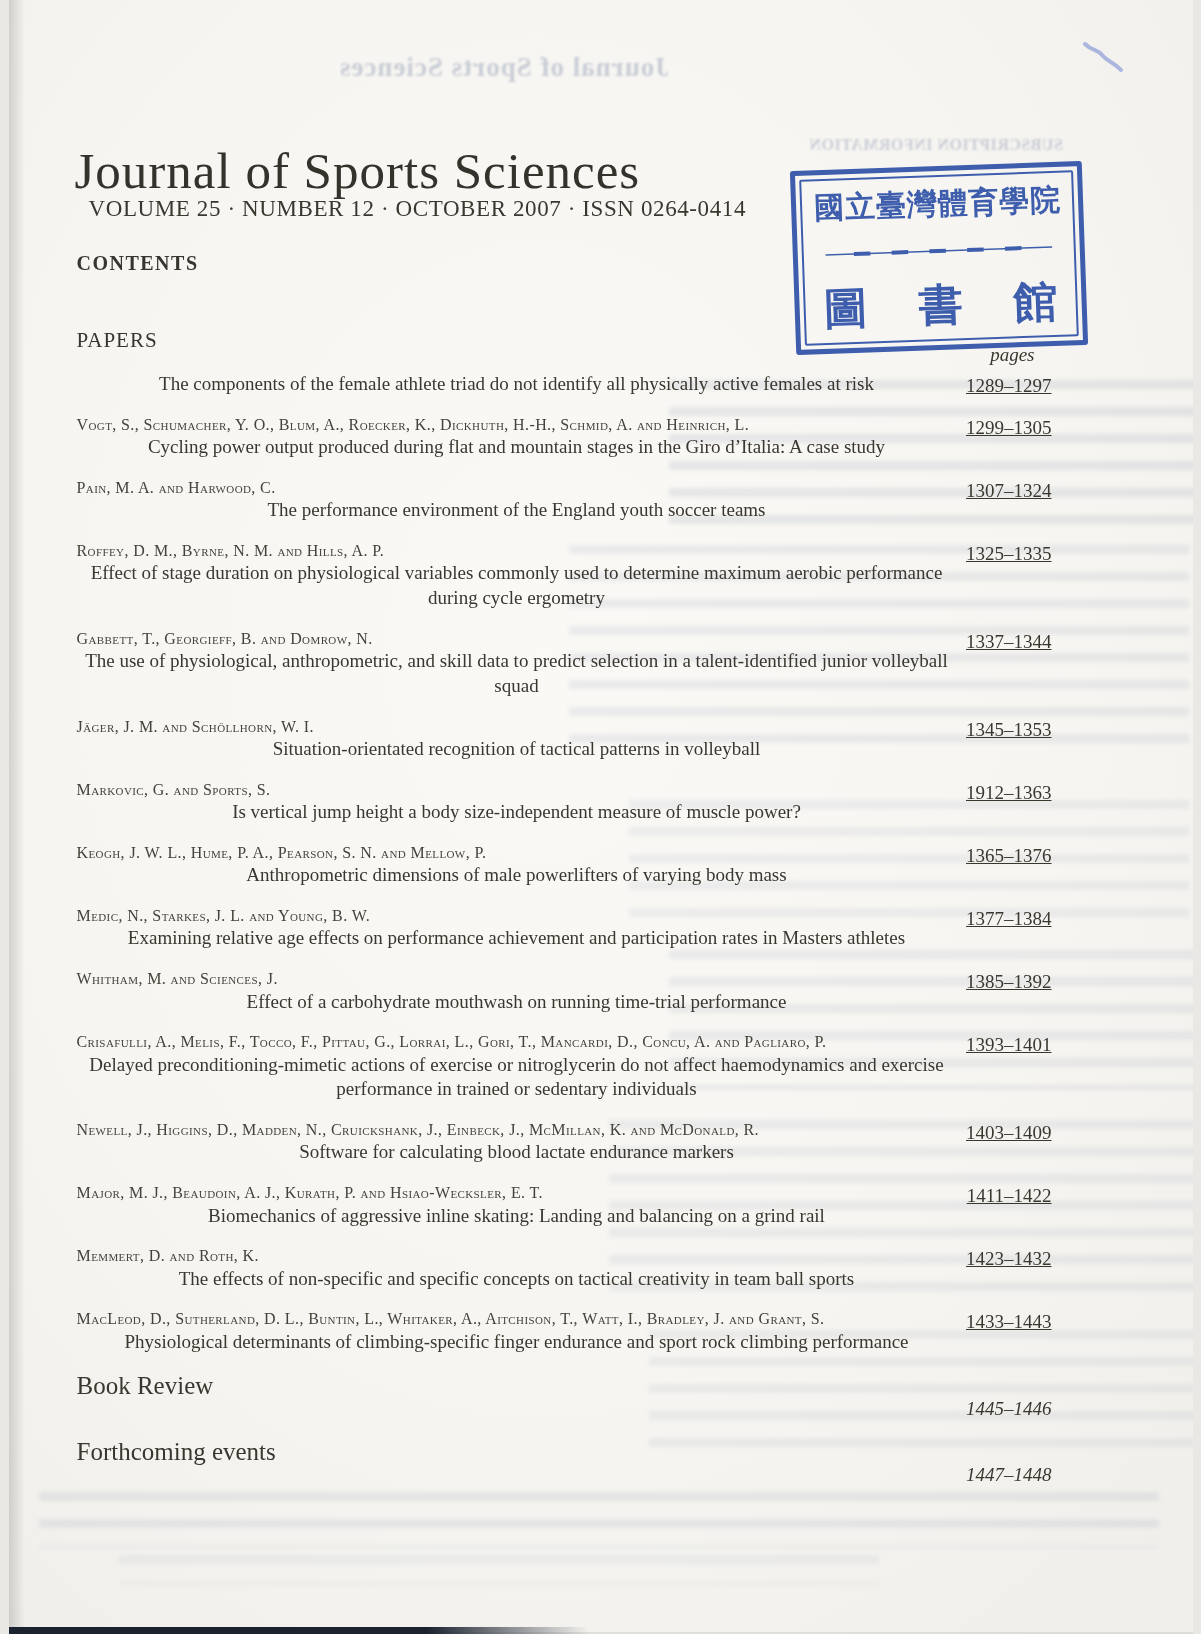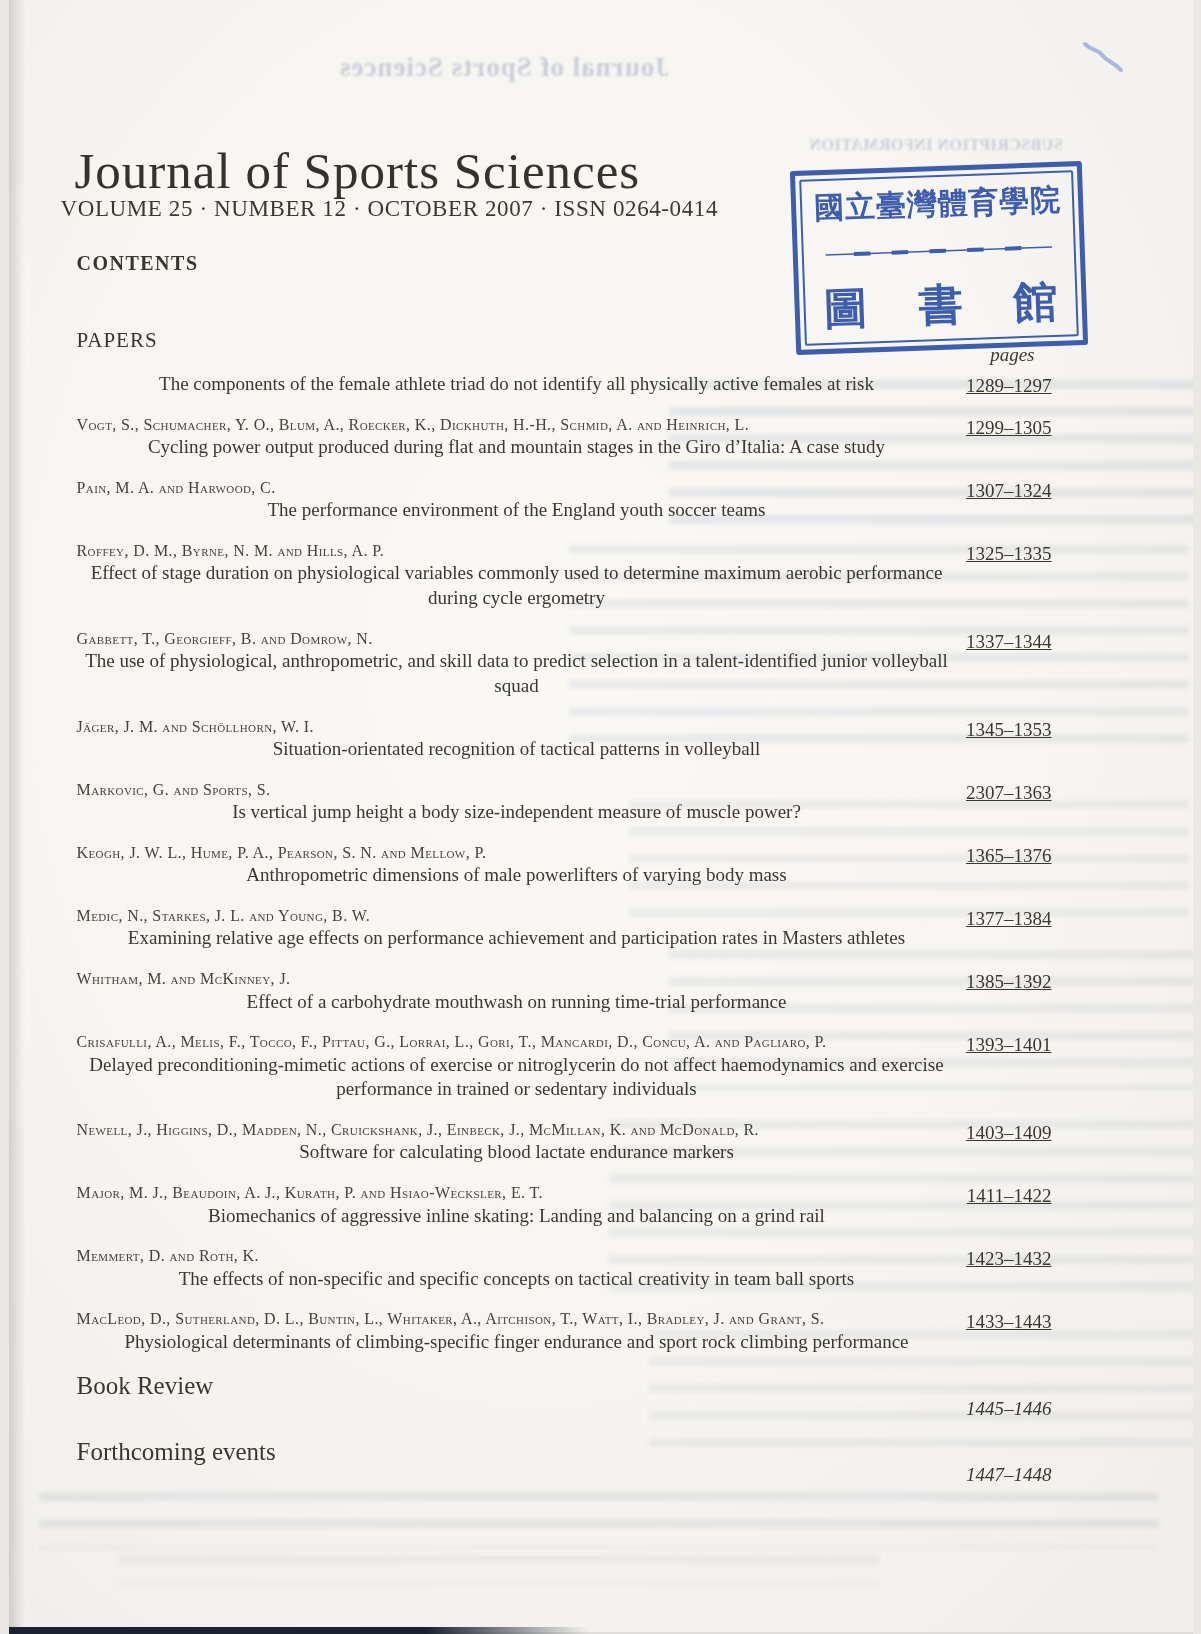--- a/index.html
+++ b/index.html
@@ -23,21 +23,21 @@
   .bottom-bar{position:absolute;bottom:0;left:0;width:580px;height:7px;
     background:linear-gradient(90deg,#1b2330 0%,#1b2330 72%,rgba(27,35,48,0) 100%);}
   .bottom-edge{position:absolute;bottom:0;left:0;right:0;height:2px;background:rgba(60,60,60,0.10);}
 
   
   .journal-title{
     position:absolute;left:66px;top:108px;
     font-size:51px;letter-spacing:1px;color:#35322c;font-weight:400;
   }
   .volume-line{
-    position:absolute;left:52px;top:196px;
+    position:absolute;left:80px;top:196px;
     font-size:23px;letter-spacing:0.6px;color:#3a372f;
   }
   .contents-heading{
     position:absolute;left:68px;top:252px;
     font-size:20px;font-weight:bold;letter-spacing:1.5px;color:#38352e;font-family:Liberation Serif, serif;
   }
   .papers-heading{
     position:absolute;left:68px;top:328px;
     font-size:21px;letter-spacing:1px;color:#38352e;
   }
@@ -202,42 +202,42 @@
       <div class="entry-title">Situation-orientated recognition of tactical patterns in volleyball</div>
     </div>
     <span class="entry-pages">1345–1353</span>
   </div>
 
   <div class="entry">
     <div class="entry-text">
       <div class="entry-authors">Markovic, G. and Sports, S.</div>
       <div class="entry-title">Is vertical jump height a body size-independent measure of muscle power?</div>
     </div>
-    <span class="entry-pages">2307–1363</span>
+    <span class="entry-pages">1912–1363</span>
   </div>
 
   <div class="entry">
     <div class="entry-text">
       <div class="entry-authors">Keogh, J. W. L., Hume, P. A., Pearson, S. N. and Mellow, P.</div>
       <div class="entry-title">Anthropometric dimensions of male powerlifters of varying body mass</div>
     </div>
     <span class="entry-pages">1365–1376</span>
   </div>
 
   <div class="entry">
     <div class="entry-text">
       <div class="entry-authors">Medic, N., Starkes, J. L. and Young, B. W.</div>
       <div class="entry-title">Examining relative age effects on performance achievement and participation rates in Masters athletes</div>
     </div>
     <span class="entry-pages">1377–1384</span>
   </div>
 
   <div class="entry">
     <div class="entry-text">
-      <div class="entry-authors">Whitham, M. and McKinney, J.</div>
+      <div class="entry-authors">Whitham, M. and Sciences, J.</div>
       <div class="entry-title">Effect of a carbohydrate mouthwash on running time-trial performance</div>
     </div>
     <span class="entry-pages">1385–1392</span>
   </div>
 
   <div class="entry">
     <div class="entry-text">
       <div class="entry-authors">Crisafulli, A., Melis, F., Tocco, F., Pittau, G., Lorrai, L., Gori, T., Mancardi, D., Concu, A. and Pagliaro, P.</div>
       <div class="entry-title">Delayed preconditioning-mimetic actions of exercise or nitroglycerin do not affect haemodynamics and exercise performance in trained or sedentary individuals</div>
     </div>

